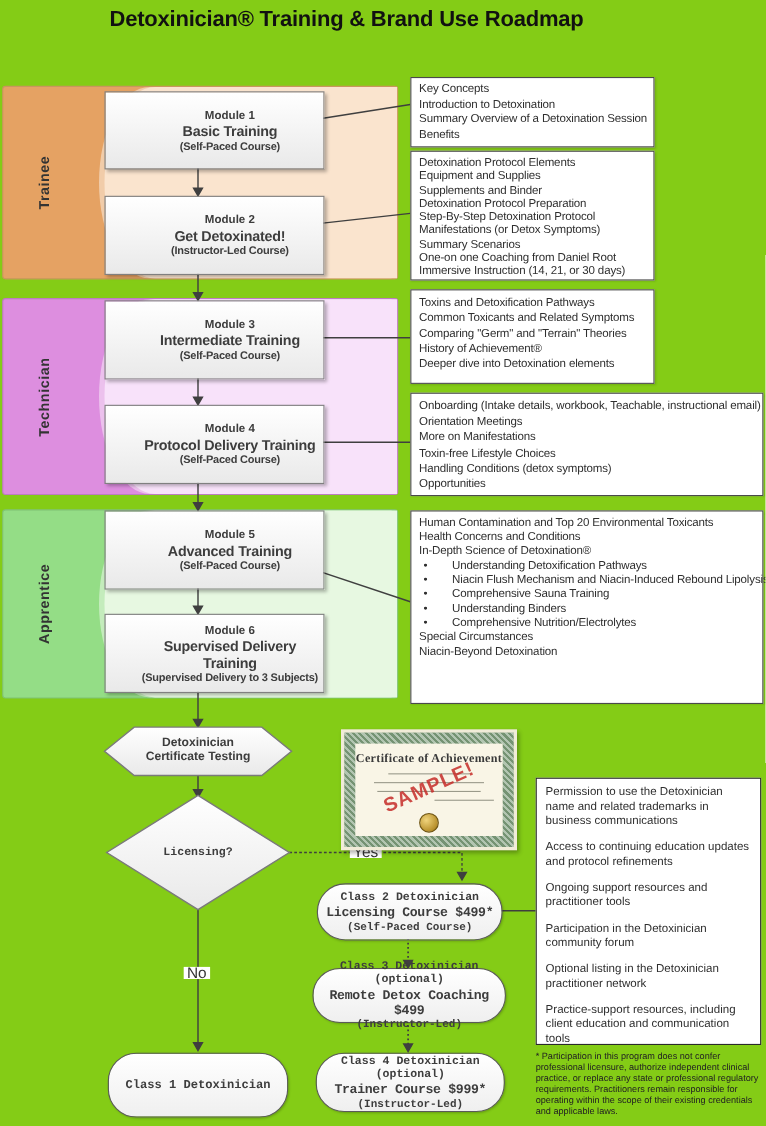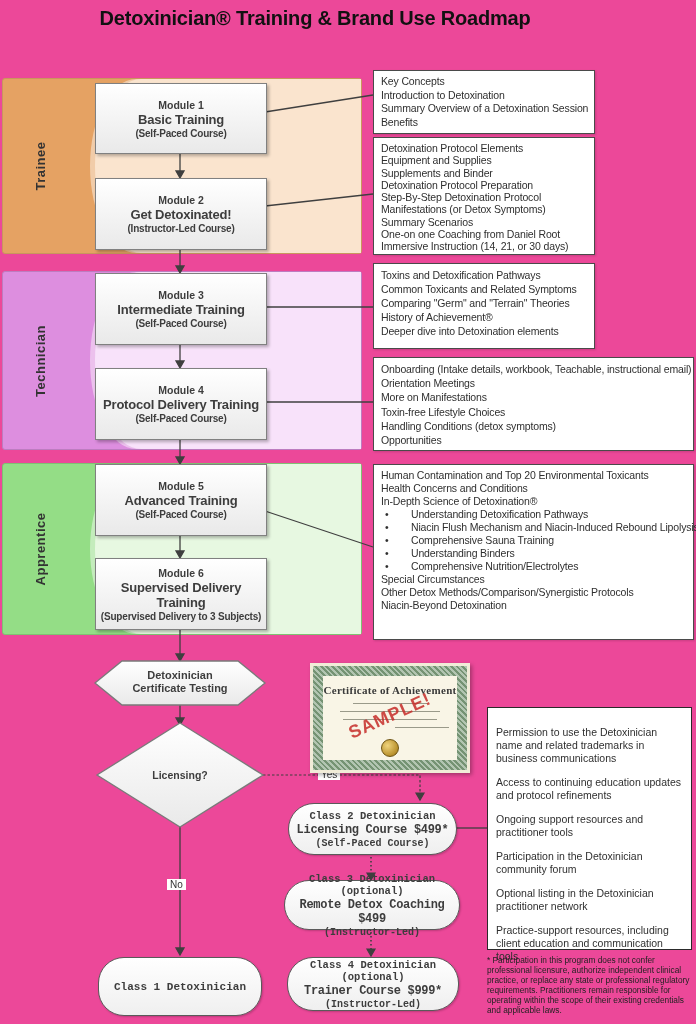--- a/index.html
+++ b/index.html
@@ -1,31 +1,31 @@
 <!DOCTYPE html>
 <html><head>
 <meta charset="utf-8">
 <style>
   html,body{margin:0;padding:0;background:#fff;}
-  .canvas{position:relative;width:696px;height:1024px;background:#ec4899;overflow:hidden;
+  .canvas{position:relative;width:696px;height:1024px;background:#84cc16;overflow:hidden;
           font-family:"Liberation Sans",sans-serif;color:#3d3d3d;}
   .title{position:absolute;left:0;top:7px;width:630px;text-align:center;
          font-size:20px;font-weight:bold;color:#111;letter-spacing:-0.2px;}
   
   .band{position:absolute;left:2px;width:358px;border:1px solid #999;border-radius:3px;}
   .band-light{position:absolute;top:0;bottom:0;right:0;left:92px;
               border-radius:46px 0 0 46px / 50% 0 0 50%;
               box-shadow:-5px 0 0 rgba(255,255,255,.45);}
   .band-label{position:absolute;left:37px;top:50%;transform:translate(-50%,-50%) rotate(-90deg);
               font-size:13px;font-weight:bold;color:#333;letter-spacing:.5px;white-space:nowrap;}
   
   .mod{position:absolute;left:95px;width:170px;background:linear-gradient(#ffffff,#e9e9e9);
        border:1px solid #808080;box-shadow:2px 2px 3px rgba(0,0,0,.28);
        display:flex;flex-direction:column;justify-content:center;align-items:center;
-       text-align:center;gap:1px;}
+       text-align:center;gap:1px;padding-left:28px;}
   .mod-line1{font-size:10.5px;font-weight:bold;}
   .mod-line2{font-size:13px;font-weight:bold;letter-spacing:-0.2px;}
   .mod-line3{font-size:10px;font-weight:bold;letter-spacing:-0.2px;}
   .stadium{position:absolute;background:linear-gradient(#ffffff,#efefef);
            border:1px solid #5a5a5a;border-radius:26px;box-shadow:1px 1px 2px rgba(0,0,0,.2);
            display:flex;flex-direction:column;justify-content:center;align-items:center;
            text-align:center;gap:1px;font-family:Liberation Mono, monospace;}
   .c-line1{font-size:10.5px;font-weight:bold;}
   .c-line2{font-size:12px;font-weight:bold;letter-spacing:-0.3px;}
   .c-line3{font-size:10px;font-weight:bold;}
@@ -35,29 +35,29 @@
         box-shadow:1px 1px 2px rgba(0,0,0,.15);padding:4px 7px;
         font-size:10.5px;color:#2f2f2f;letter-spacing:-0.15px;white-space:nowrap;}
   .nb1 .note-line{line-height:13.5px;}
   .nb2 .note-line{line-height:12.3px;}
   .nb3 .note-line{line-height:14px;}
   .nb4 .note-line{line-height:14.2px;}
   .nb5 .note-line{line-height:13px;}
   .note-line .bullet{display:inline-block;width:26px;padding-left:4px;}
   
   .benefits{position:absolute;left:487px;top:707px;width:205px;height:243px;
-            background:#fff;border:1px solid #2a2a2a;padding:18px 8px;box-sizing:border-box;
+            background:#fff;border:1px solid #2a2a2a;padding:6px 8px;box-sizing:border-box;
             font-size:10.5px;color:#2f2f2f;}
   .benefit-item{line-height:13px;margin-bottom:11px;}
   .footnotes{position:absolute;left:487px;top:955px;width:206px;font-size:8.3px;
              color:#222;}
   .fn-item{line-height:10px;margin-bottom:8px;}
   
   .shape-label{position:absolute;text-align:center;font-weight:bold;color:#3d3d3d;}
-  .edge-label{position:absolute;background:#fff;padding:0 3px;font-size:10px;color:#333;line-height:11px;}
+  .edge-label{position:absolute;background:#fff;padding:0 3px;font-size:14px;color:#333;line-height:11px;}
   
   .cert{position:absolute;left:310px;top:663px;width:160px;height:110px;
         background:#f1ecd8;box-shadow:2px 2px 4px rgba(0,0,0,.3);}
   .cert-frame{position:absolute;inset:3px;background:#7f9f7d;
         background-image:repeating-linear-gradient(45deg,rgba(255,255,255,.4) 0 2px,rgba(0,0,0,.08) 2px 4px);}
   .cert-paper{position:absolute;inset:13px;background:#f9f5e6;text-align:center;}
   .cert-heading{font-family:"Liberation Serif",serif;font-weight:bold;font-size:11px;
         color:#3a3a3a;margin-top:8px;letter-spacing:.3px;}
   .cert-line{height:1px;background:#9a9a8a;margin:7px auto 0 auto;}
   .cert-stamp{position:absolute;left:50%;top:48%;transform:translate(-50%,-50%) rotate(-24deg);
@@ -205,29 +205,28 @@
   <div class="note nb5" style="left:373px;top:464px;width:305px;height:166px;">
       <div class="note-line">Human Contamination and Top 20 Environmental Toxicants</div>
       <div class="note-line">Health Concerns and Conditions</div>
       <div class="note-line">In-Depth Science of Detoxination®</div>
       <div class="note-line"><span class="bullet">•</span><span>Understanding Detoxification Pathways</span></div>
       <div class="note-line"><span class="bullet">•</span><span>Niacin Flush Mechanism and Niacin-Induced Rebound Lipolysis</span></div>
       <div class="note-line"><span class="bullet">•</span><span>Comprehensive Sauna Training</span></div>
       <div class="note-line"><span class="bullet">•</span><span>Understanding Binders</span></div>
       <div class="note-line"><span class="bullet">•</span><span>Comprehensive Nutrition/Electrolytes</span></div>
       <div class="note-line">Special Circumstances</div>
-      <div class="note-line">Other Detox Methods/Comparison/Synergistic Protocols</div>
       <div class="note-line">Niacin-Beyond Detoxination</div>
     </div>
 
   <div class="shape-label" style="left:95px;top:669px;width:170px;font-size:11px;line-height:13px;">
     <div>Detoxinician</div>
     <div>Certificate Testing</div>
   </div>
-  <div class="shape-label" style="left:97px;top:769px;width:166px;font-size:10.5px;">Licensing?</div>
+  <div class="shape-label" style="left:97px;top:769px;width:166px;font-size:10.5px;font-family:Liberation Mono, monospace;">Licensing?</div>
   <div class="edge-label" style="left:318px;top:769px;">Yes</div>
   <div class="edge-label" style="left:167px;top:879px;">No</div>
 
   <div class="cert">
     <div class="cert-frame"></div>
     <div class="cert-paper">
       <div class="cert-heading">Certificate of Achievement</div>
       <div class="cert-line" style="width:55%;"></div>
       <div class="cert-line" style="width:75%;"></div>
       <div class="cert-line" style="width:70%;"></div>

